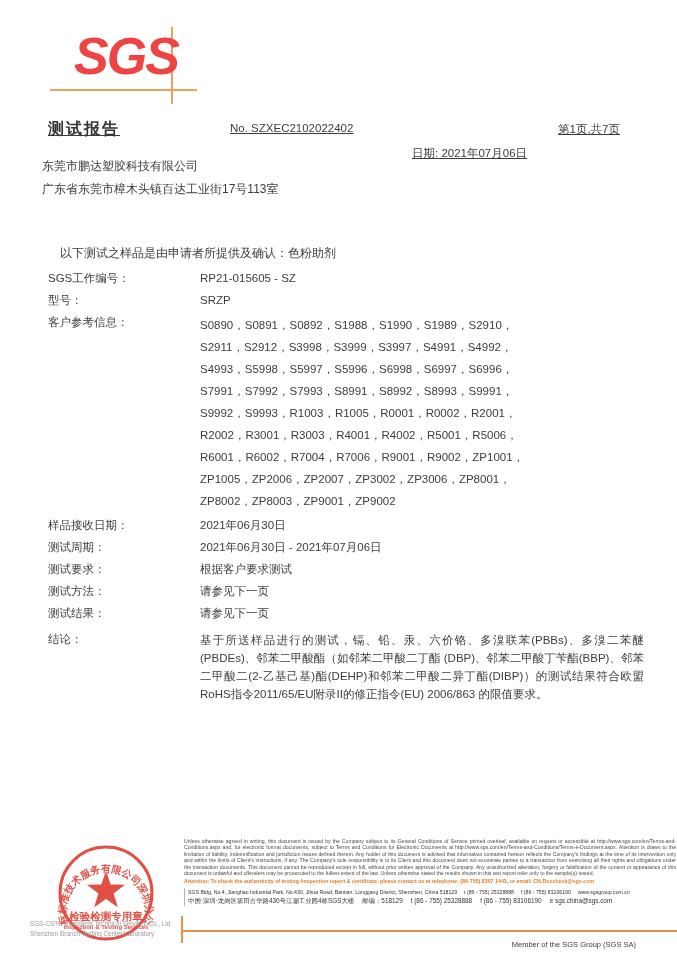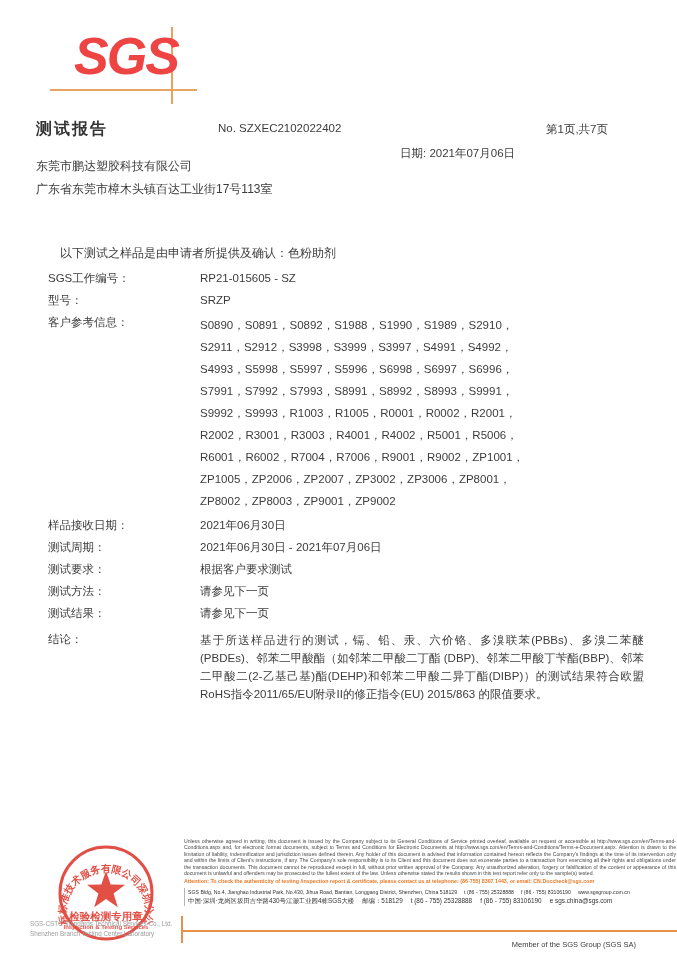--- a/index.html
+++ b/index.html
@@ -7,27 +7,27 @@
     position:relative;width:677px;height:959px;background:#fff;overflow:hidden;
     font-family:"Liberation Sans","DejaVu Sans",sans-serif;color:#3c3c3c;
   }
   
   .logo-wrap{position:absolute;left:48px;top:26px;width:160px;height:84px;}
   .sgs{position:absolute;left:26px;top:0;font-size:52px;font-weight:bold;color:#ef4444;
        letter-spacing:-2px;line-height:60px;font-style:italic;}
   .logo-hline{position:absolute;left:2px;top:63px;width:147px;height:2px;background:#e9a35f;}
   .logo-vline{position:absolute;left:123px;top:1px;width:2px;height:77px;background:#e9a35f;}
   
-  .header-row{position:absolute;left:36px;top:119px;width:600px;display:flex;align-items:flex-start;}
+  .header-row{position:absolute;left:48px;top:119px;width:600px;display:flex;align-items:flex-start;text-decoration:underline;}
   .t-title{font-size:16px;font-weight:bold;letter-spacing:2px;width:182px;color:#343434;}
   .t-no{font-size:11.5px;width:182px;padding-top:3px;}
   .t-date{font-size:11.5px;width:146px;padding-top:3px;margin-top:24px;}
   .t-pages{font-size:11.5px;padding-top:3px;}
   
-  .applicant{position:absolute;left:36px;top:155px;font-size:12px;line-height:23px;}
+  .applicant{position:absolute;left:42px;top:155px;font-size:12px;line-height:23px;}
   .statement{position:absolute;left:60px;top:245px;font-size:12px;}
   
   .fields{position:absolute;left:48px;top:270px;width:596px;font-size:11.5px;}
   .frow{display:flex;margin-bottom:5px;line-height:17px;}
   .flabel{width:152px;flex:none;}
   .fvalue{flex:1;}
   .ref-line{line-height:22px;}
   .fvalue.dates{line-height:17px;}
   .frow.gap{margin-top:9px;}
   .fvalue.para{line-height:18px;text-align:justify;}
@@ -117,21 +117,21 @@
       <div class="fvalue">请参见下一页</div>
     </div>
 
     <div class="frow">
       <div class="flabel">测试结果：</div>
       <div class="fvalue">请参见下一页</div>
     </div>
 
     <div class="frow gap">
       <div class="flabel">结论：</div>
-      <div class="fvalue para">基于所送样品进行的测试，镉、铅、汞、六价铬、多溴联苯(PBBs)、多溴二苯醚(PBDEs)、邻苯二甲酸酯（如邻苯二甲酸二丁酯 (DBP)、邻苯二甲酸丁苄酯(BBP)、邻苯二甲酸二(2-乙基己基)酯(DEHP)和邻苯二甲酸二异丁酯(DIBP)）的测试结果符合欧盟RoHS指令2011/65/EU附录II的修正指令(EU) 2015/863 的限值要求。</div>
+      <div class="fvalue para">基于所送样品进行的测试，镉、铅、汞、六价铬、多溴联苯(PBBs)、多溴二苯醚(PBDEs)、邻苯二甲酸酯（如邻苯二甲酸二丁酯 (DBP)、邻苯二甲酸丁苄酯(BBP)、邻苯二甲酸二(2-乙基己基)酯(DEHP)和邻苯二甲酸二异丁酯(DIBP)）的测试结果符合欧盟RoHS指令2011/65/EU附录II的修正指令(EU) 2006/863 的限值要求。</div>
     </div>
 
   </div>
 
   <svg class="stamp-svg" width="148" height="104" viewBox="0 0 148 104">
     <g opacity="0.88">
       <circle cx="74" cy="50" r="46" fill="none" stroke="#dd372c" stroke-width="3"></circle>
       <path id="ringArc" d="M 35 78 A 40 40 0 1 1 113 78" fill="none"></path>
       <text font-size="10" fill="#dd372c" font-weight="bold" font-family="Liberation Sans, sans-serif">
         <textPath href="#ringArc" startOffset="50%" text-anchor="middle">通标标准技术服务有限公司深圳分公司</textPath>

